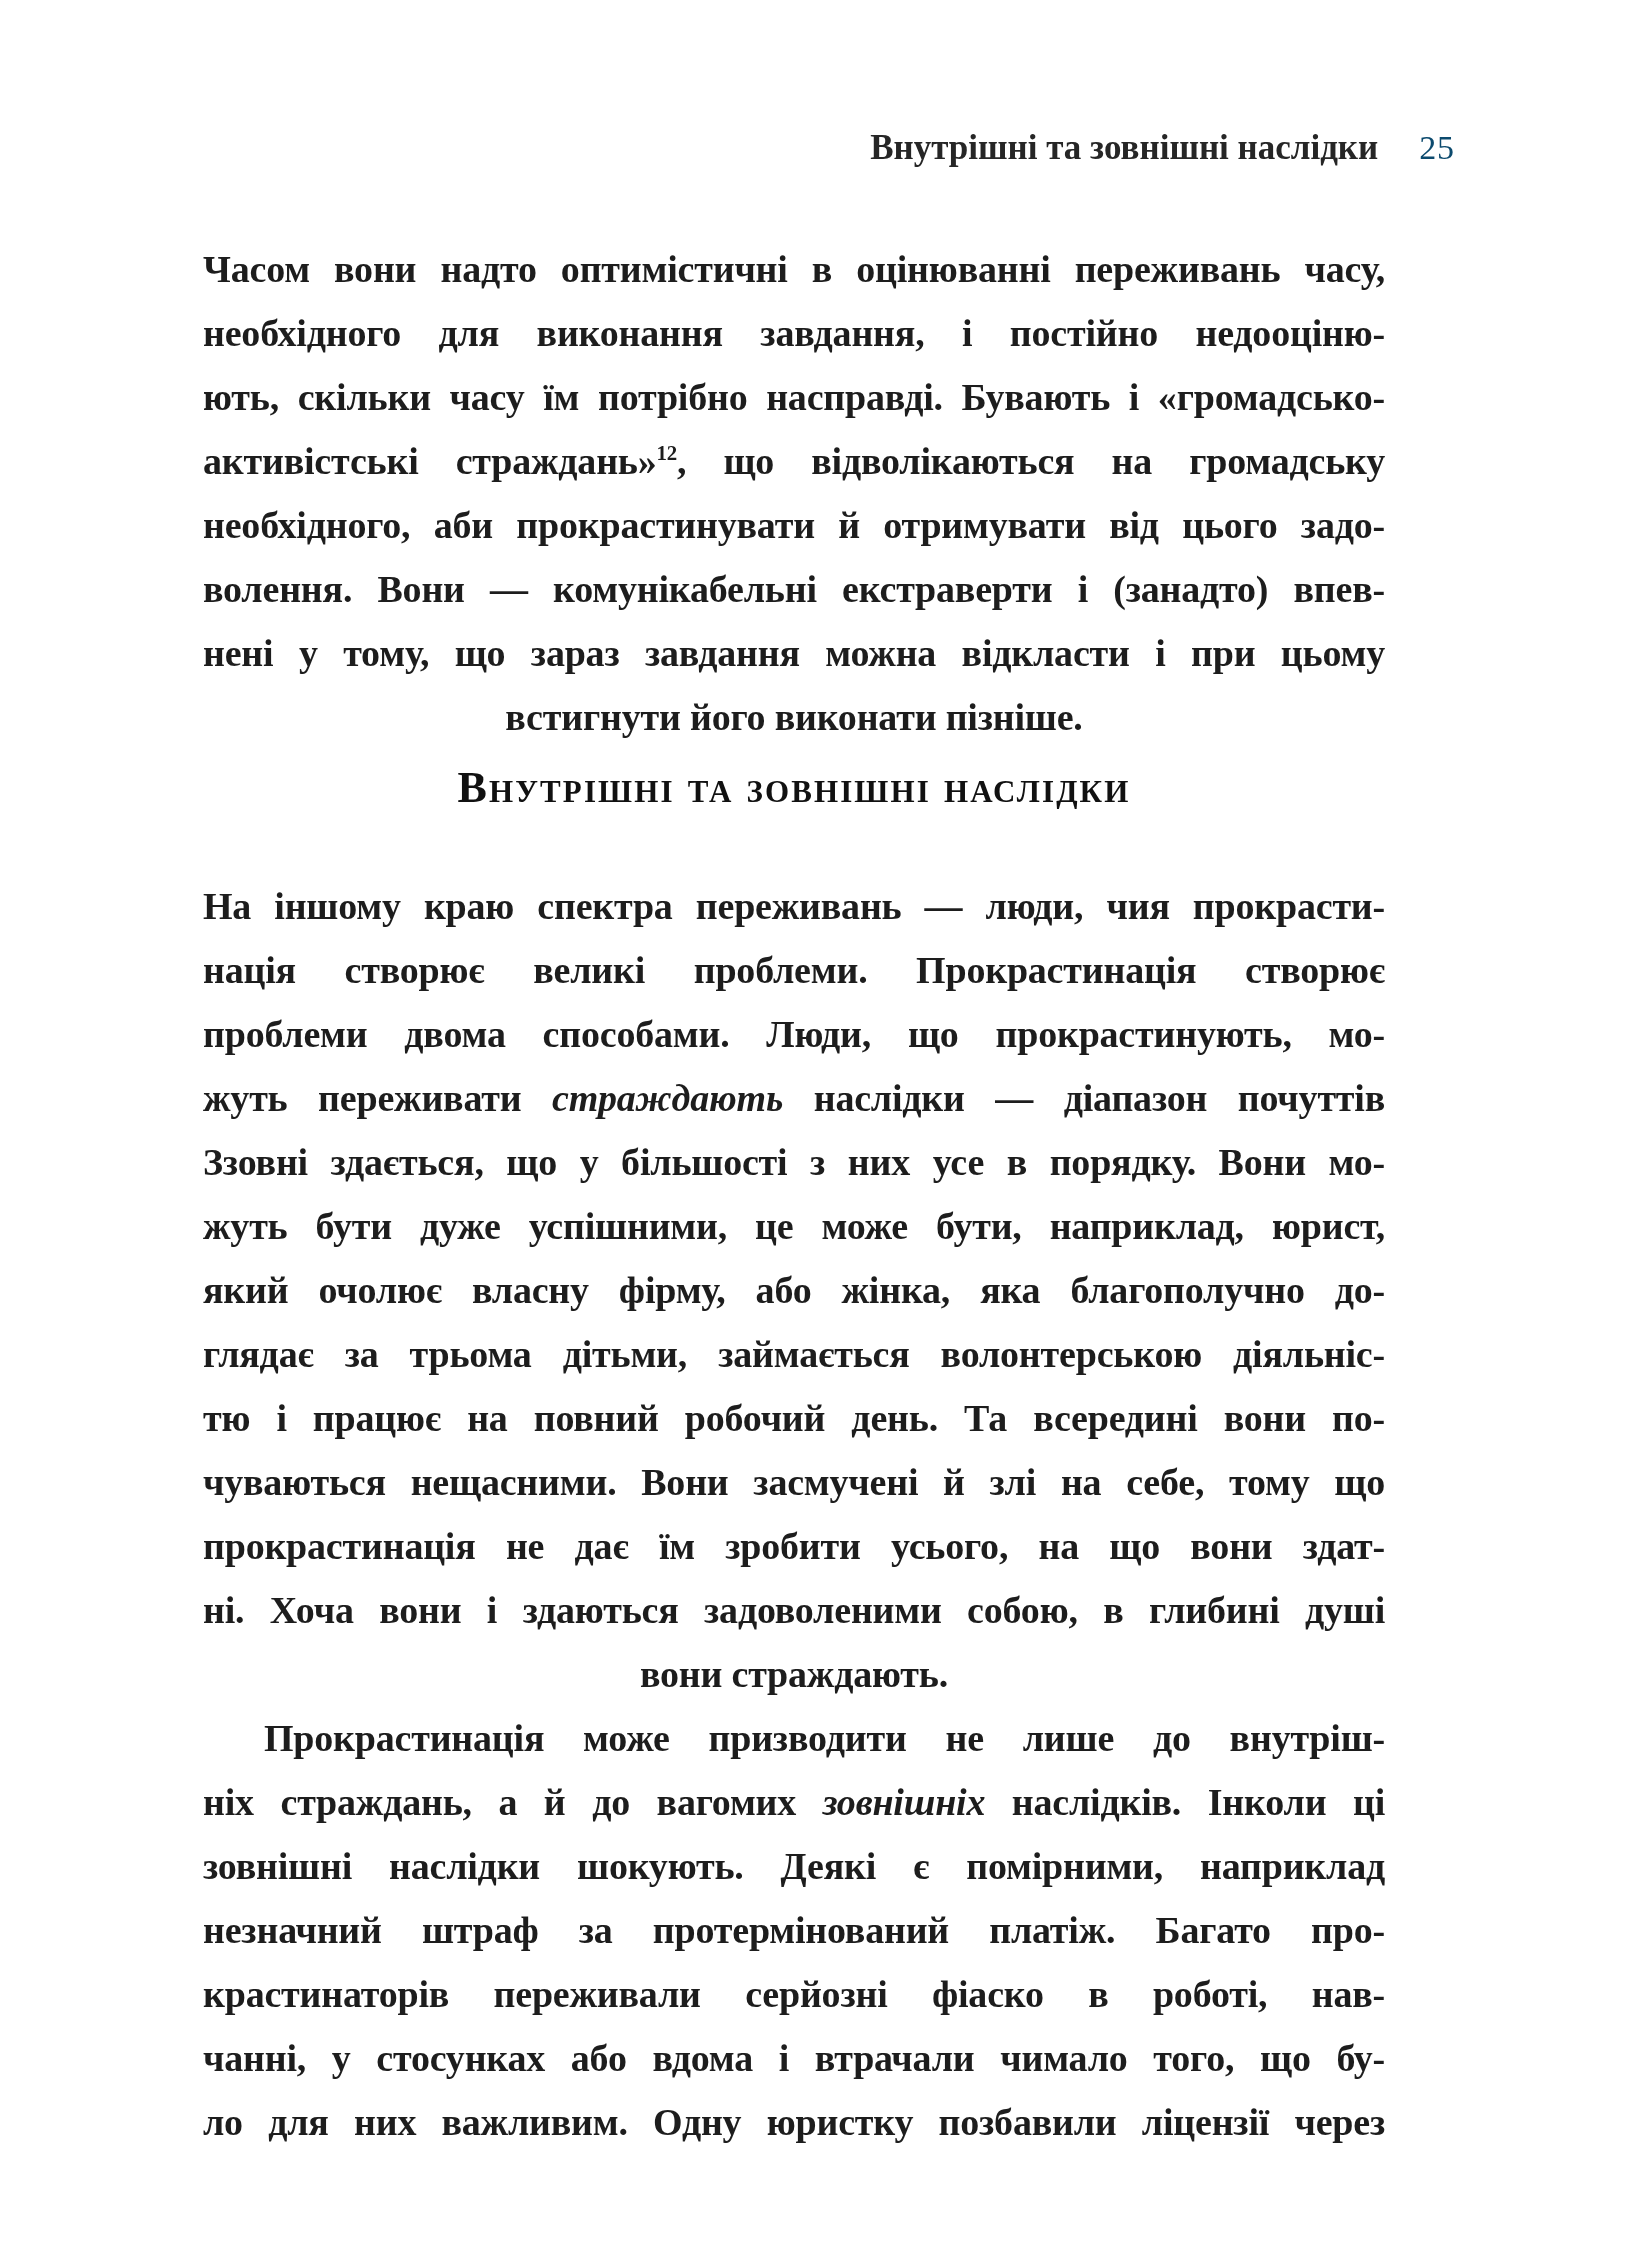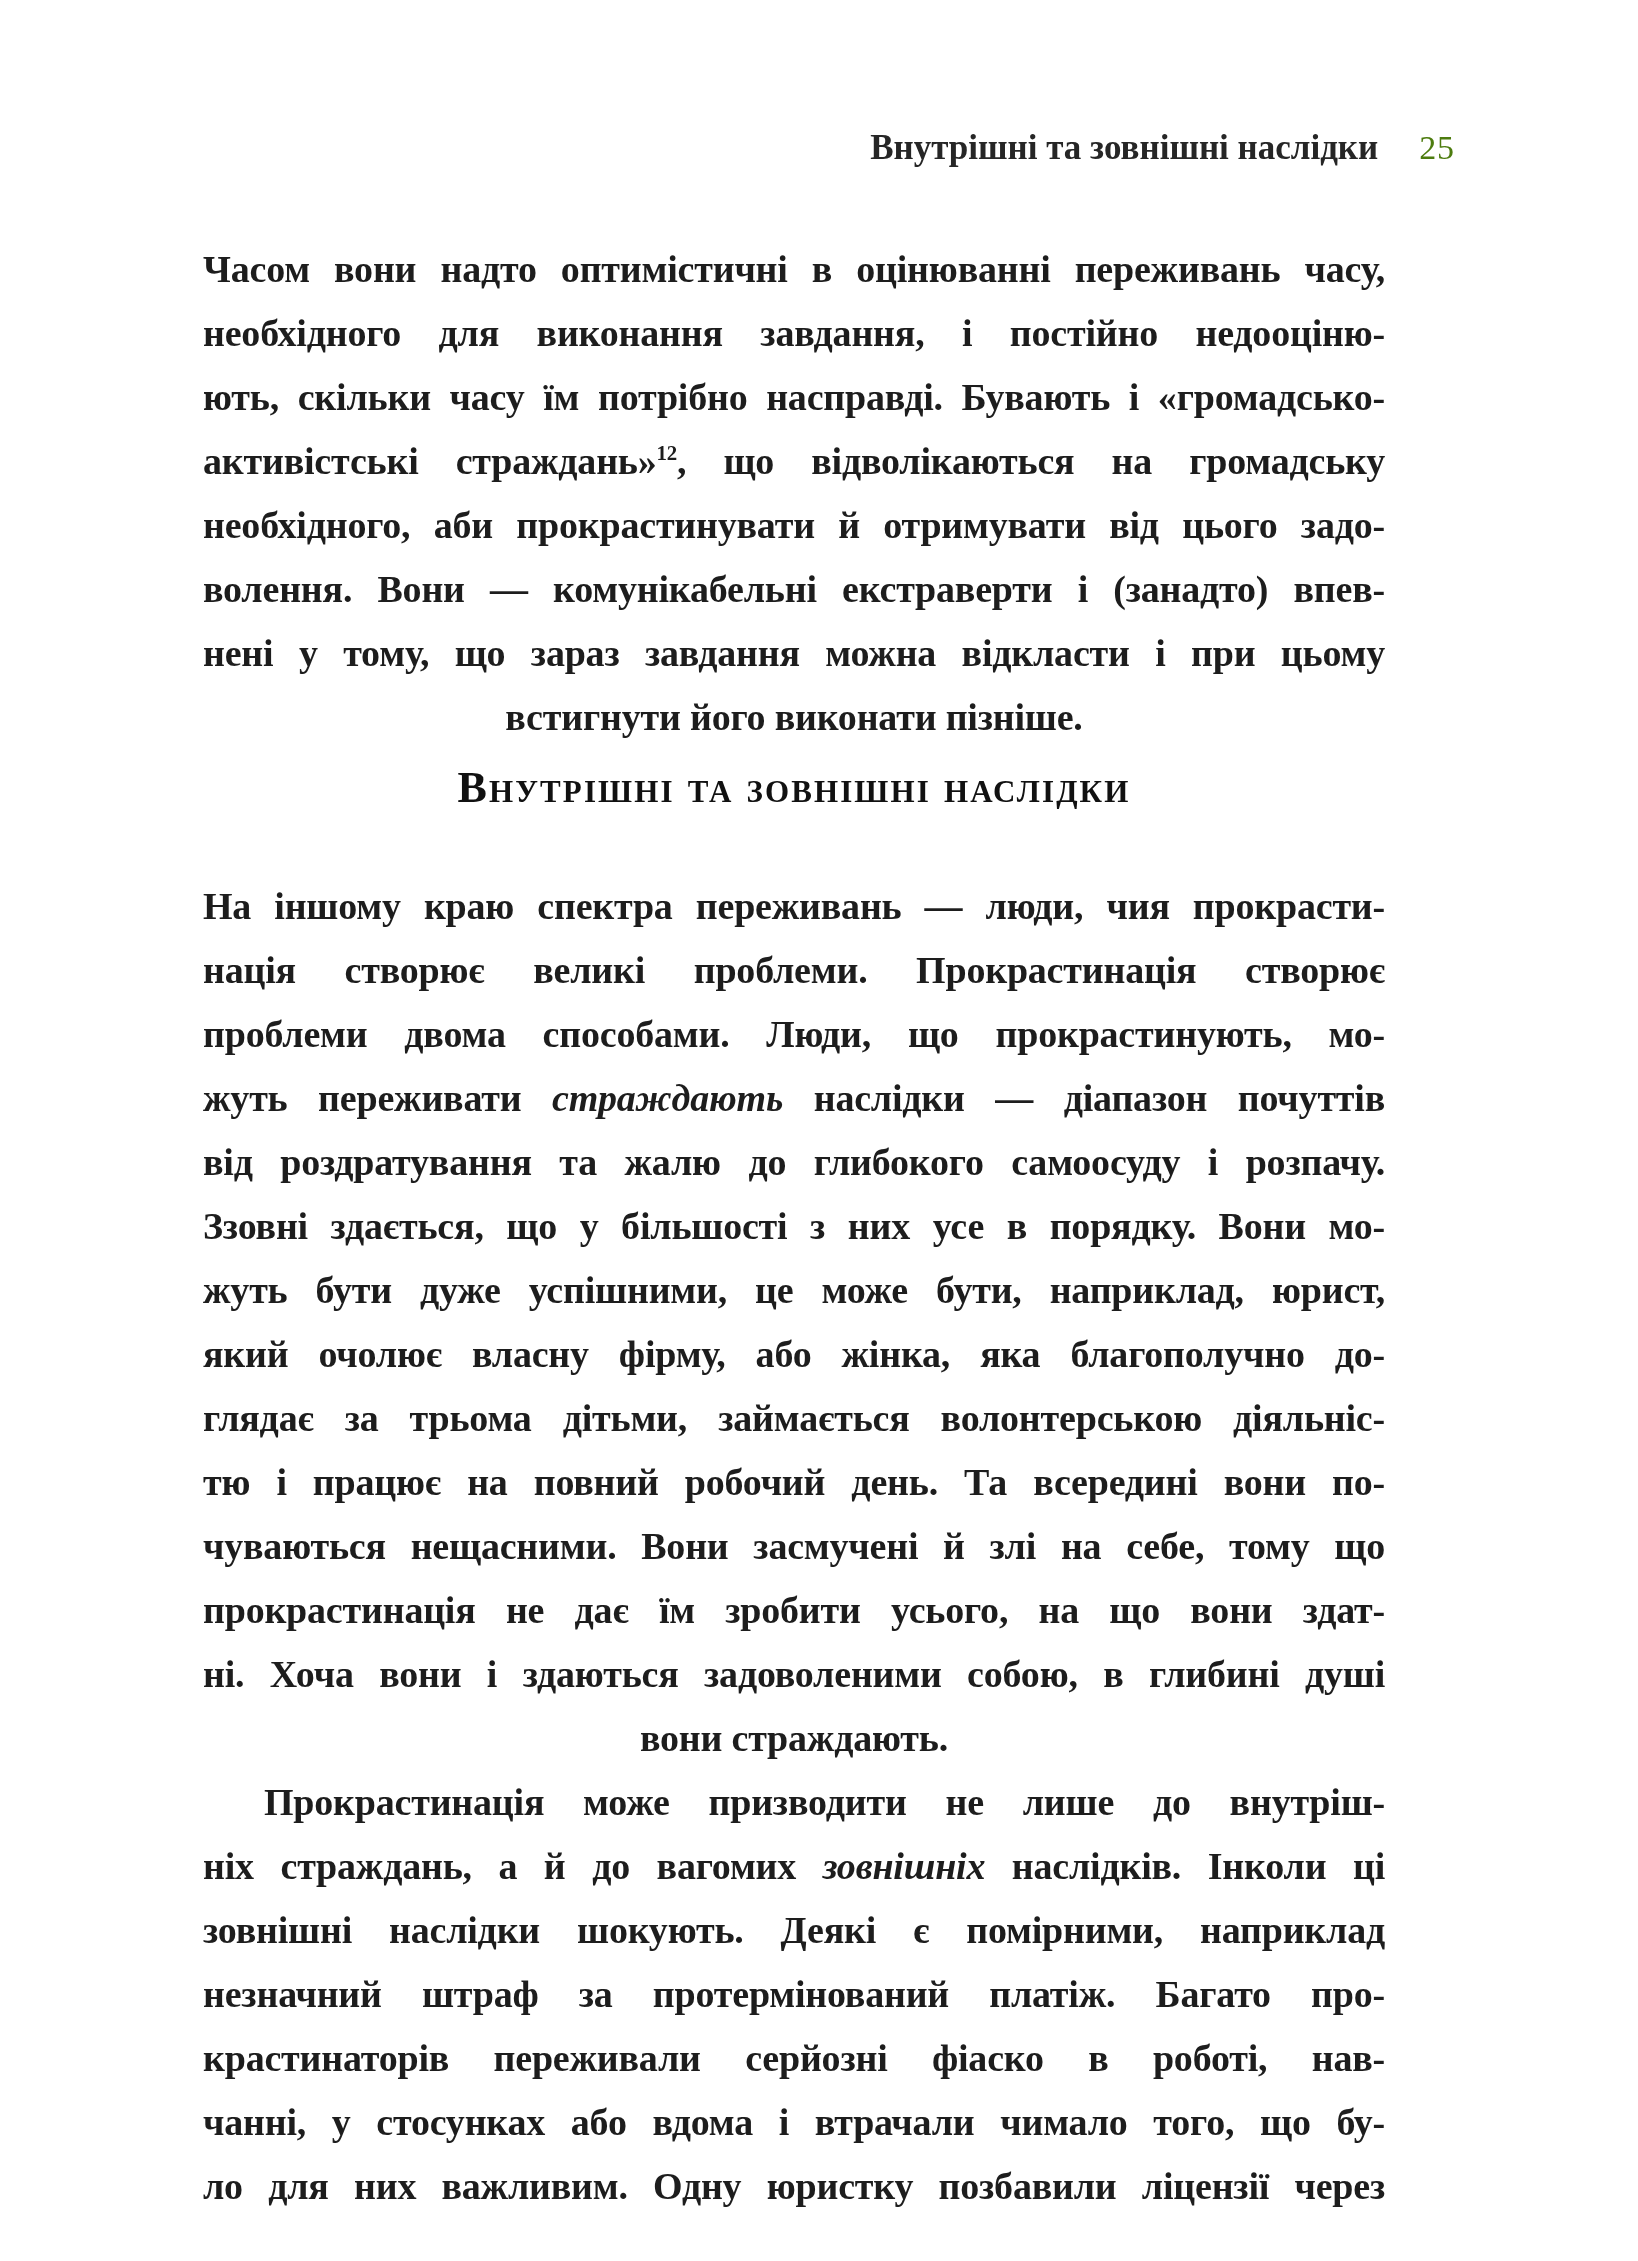--- a/index.html
+++ b/index.html
@@ -20,21 +20,21 @@
     gap: 41px;
     font-size: 35px;
     font-weight: 600;
     color: #262626;
     white-space: nowrap;
   }
   .running-header .pagenum {
     font-weight: 400;
     font-size: 34px;
     letter-spacing: 0.9px;
-    color: #4d7c0f;
+    color: #0c4a6e;
   }
   .page-body {
     position: absolute;
     left: 203px;
     top: 237px;
     width: 1182px;
     font-size: 38px;
     font-weight: 600;
     letter-spacing: -0.2px;
   }
@@ -92,21 +92,20 @@
       <div class="line"><span>волення. Вони — комунікабельні екстраверти і (занадто) впев-</span></div>
       <div class="line"><span>нені у тому, що зараз завдання можна відкласти і при цьому</span></div>
       <div class="line last"><span>встигнути його виконати пізніше.</span></div>
     </div>
   <h2 class="section-heading">Внутрішні та зовнішні наслідки</h2>
   <div class="paragraph">
       <div class="line"><span>На іншому краю спектра переживань — люди, чия прокрасти-</span></div>
       <div class="line"><span>нація створює великі проблеми. Прокрастинація створює</span></div>
       <div class="line"><span>проблеми двома способами. Люди, що прокрастинують, мо-</span></div>
       <div class="line"><span>жуть переживати </span><span class="it">страждають</span><span> наслідки — діапазон почуттів</span></div>
-      <div class="line"><span>від роздратування та жалю до глибокого самоосуду і розпачу.</span></div>
       <div class="line"><span>Ззовні здається, що у більшості з них усе в порядку. Вони мо-</span></div>
       <div class="line"><span>жуть бути дуже успішними, це може бути, наприклад, юрист,</span></div>
       <div class="line"><span>який очолює власну фірму, або жінка, яка благополучно до-</span></div>
       <div class="line"><span>глядає за трьома дітьми, займається волонтерською діяльніс-</span></div>
       <div class="line"><span>тю і працює на повний робочий день. Та всередині вони по-</span></div>
       <div class="line"><span>чуваються нещасними. Вони засмучені й злі на себе, тому що</span></div>
       <div class="line"><span>прокрастинація не дає їм зробити усього, на що вони здат-</span></div>
       <div class="line"><span>ні. Хоча вони і здаються задоволеними собою, в глибині душі</span></div>
       <div class="line last"><span>вони страждають.</span></div>
     </div>

